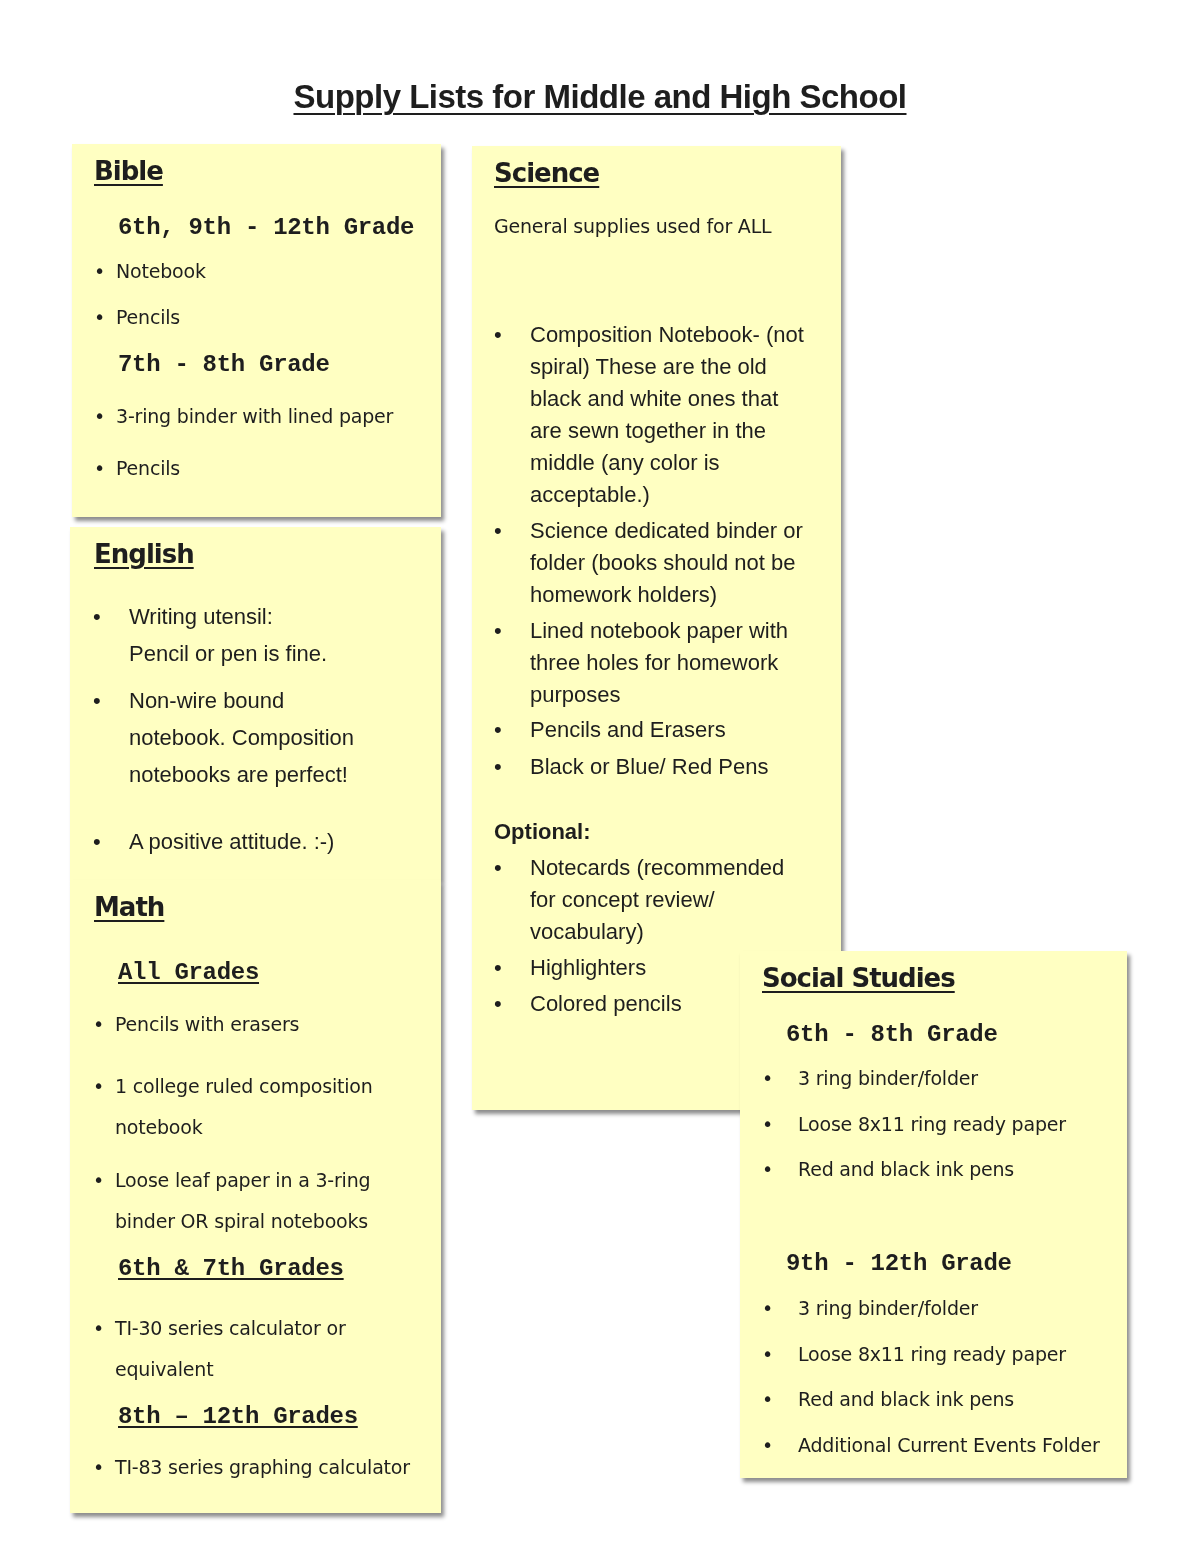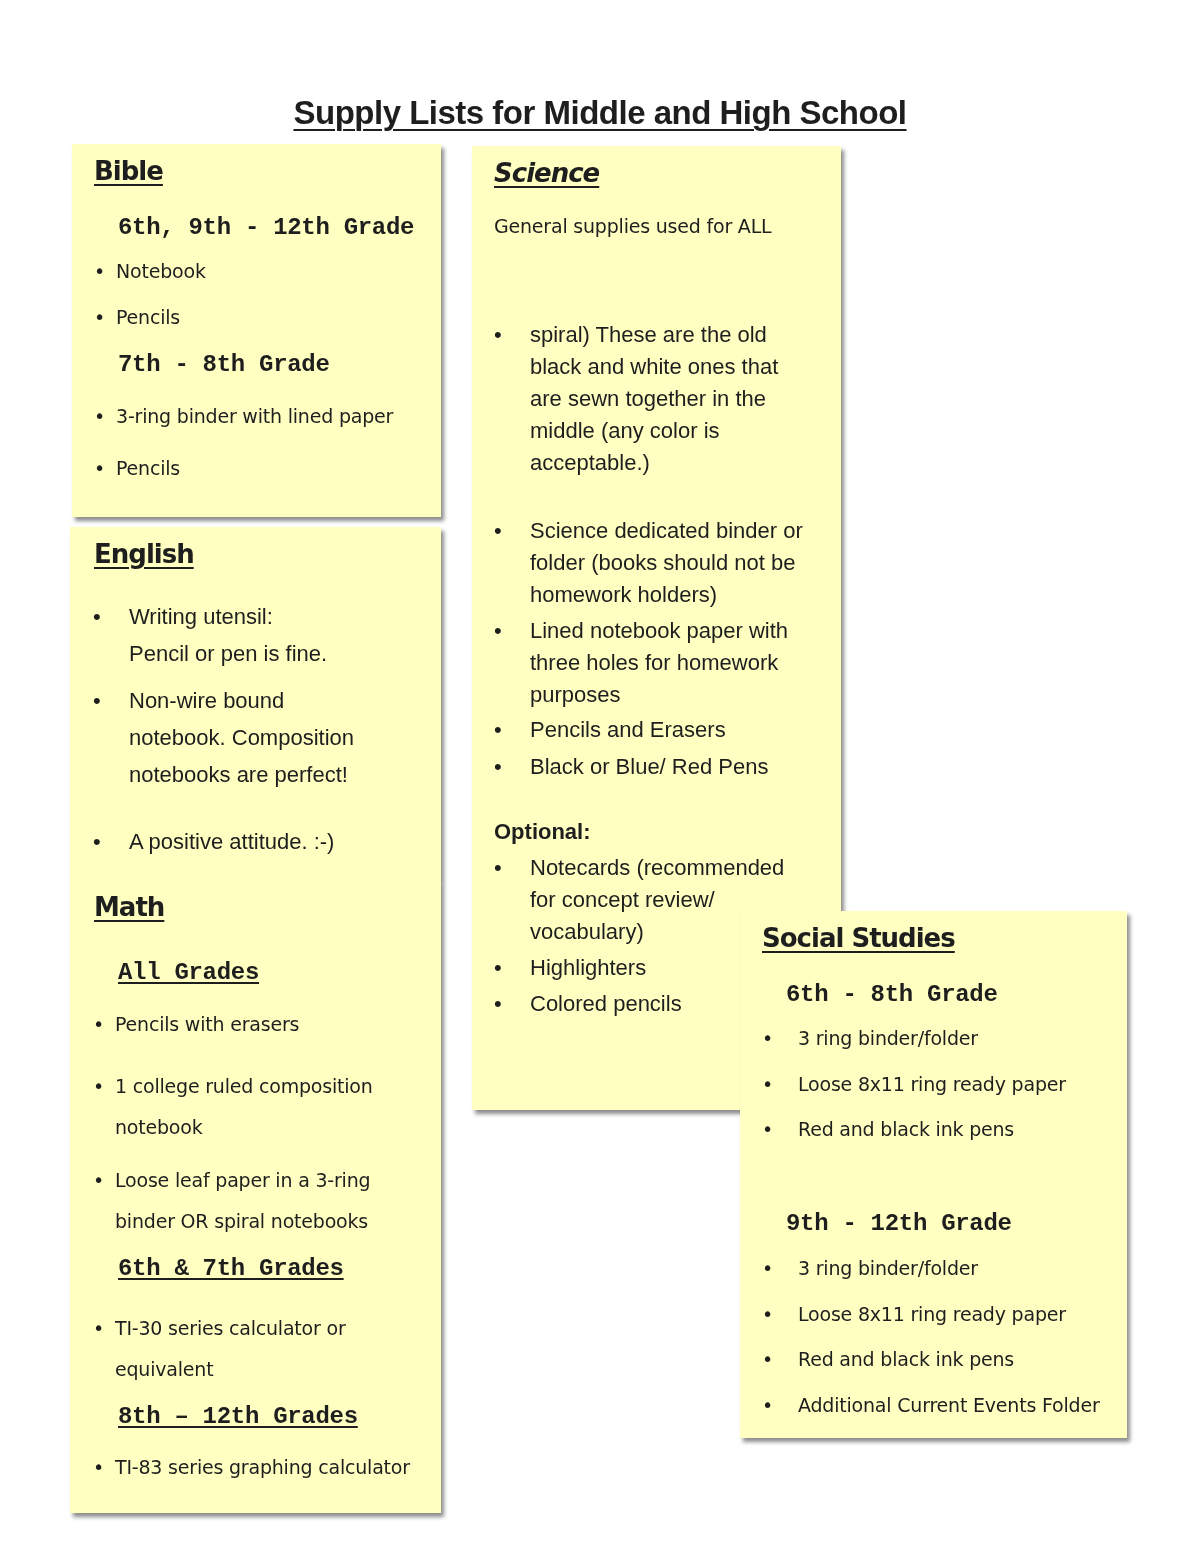--- a/index.html
+++ b/index.html
@@ -1,21 +1,20 @@
 <!DOCTYPE html>
 <html><head>
   <meta charset="utf-8">
   <style>
     html, body { margin: 0; padding: 0; background: #ffffff; }
     body { width: 1200px; height: 1553px; position: relative; overflow: hidden; color: #1e1e1e; }
     .title {
       position: absolute; left: 0; top: 78px; width: 1200px; text-align: center;
       font-family: "Liberation Sans", sans-serif; font-weight: bold; font-size: 33px;
       letter-spacing: -0.5px;
-      margin-top: 16px;
     }
     .title span { text-decoration: underline; text-decoration-thickness: 2px; text-underline-offset: 5px; }
     .note {
       position: absolute; background: #ffffc2;
       box-shadow: 3px 4px 4px rgba(0,0,0,0.45);
       box-sizing: border-box;
     }
     .ari { font-family: "Liberation Sans", sans-serif; }
     .note h2 {
       position: absolute; margin: 0; font-weight: bold; font-size: 26px;
@@ -75,25 +74,26 @@
   <div class="el sub subu" style="left:24px; top:375px;">6th &amp; 7th Grades</div>
   <div class="el item bul" style="left:45px; top:428px; line-height:41px;">
     <div>TI-30 series calculator or</div>
     <div>equivalent</div>
   </div>
   <div class="el sub subu" style="left:24px; top:523px;">8th – 12th Grades</div>
   <div class="el item bul" style="left:45px; top:576px;">TI-83 series graphing calculator</div>
 </div>
 
 <div class="note" style="left:472px; top:146px; width:369px; height:964px;">
-  <h2 style="left:22px; top:12px;font-style:italic;">Science</h2>
+  <h2 style="left:22px; top:12px;">Science</h2>
   <div class="el item" style="left:22px; top:62px; line-height:36px; font-size:19px;">
     <div>General supplies used for ALL</div>
   </div>
   <div class="el aitem abul" style="left:58px; top:173px;">
+    <div>Composition Notebook- (not</div>
     <div>spiral) These are the old</div>
     <div>black and white ones  that</div>
     <div>are sewn together in the</div>
     <div>middle (any color is</div>
     <div>acceptable.)</div>
   </div>
   <div class="el aitem abul" style="left:58px; top:369px;">
     <div>Science dedicated binder or</div>
     <div>folder (books should not be</div>
     <div>homework holders)</div>
@@ -108,21 +108,21 @@
   <div class="el ari" style="left:22px; top:673px; font-weight:bold; font-size:22px;">Optional:</div>
   <div class="el aitem abul" style="left:58px; top:706px;">
     <div>Notecards (recommended</div>
     <div>for concept review/</div>
     <div>vocabulary)</div>
   </div>
   <div class="el aitem abul" style="left:58px; top:806px;">Highlighters</div>
   <div class="el aitem abul" style="left:58px; top:842px;">Colored pencils</div>
 </div>
 
-<div class="note" style="left:740px; top:911px; width:387px; height:527px;">
+<div class="note" style="left:740px; top:951px; width:387px; height:527px;">
   <h2 style="left:22px; top:12px;">Social Studies</h2>
   <div class="el sub" style="left:22px; top:70px;">6th - 8th Grade</div>
   <div class="el item ssbul" style="left:58px; top:116px;">3 ring binder/folder</div>
   <div class="el item ssbul" style="left:58px; top:162px;">Loose 8x11 ring ready paper</div>
   <div class="el item ssbul" style="left:58px; top:207px;">Red and black ink pens</div>
   <div class="el sub" style="left:22px; top:299px;">9th - 12th Grade</div>
   <div class="el item ssbul" style="left:58px; top:346px;">3 ring binder/folder</div>
   <div class="el item ssbul" style="left:58px; top:392px;">Loose 8x11 ring ready paper</div>
   <div class="el item ssbul" style="left:58px; top:437px;">Red and black ink pens</div>
   <div class="el item ssbul" style="left:58px; top:483px;">Additional Current Events Folder</div>

